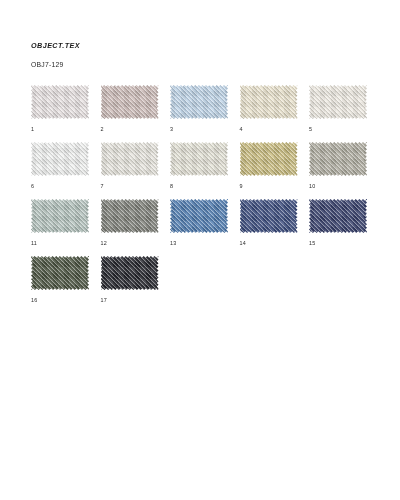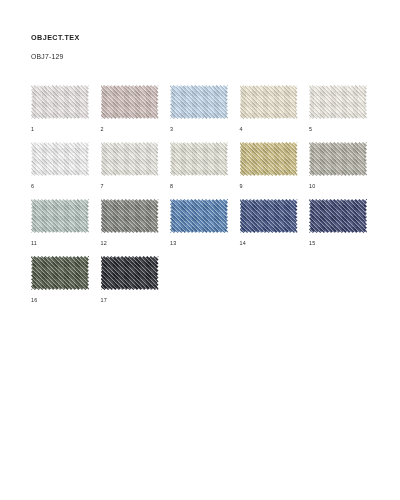--- a/index.html
+++ b/index.html
@@ -30,21 +30,22 @@
     left: 31px;
     top: 26px;
     width: 330px;
   }
   #doc-title {
     font-size: 7.2px;
     font-weight: bold;
     letter-spacing: 0.45px;
     color: #1b1b1b;
     line-height: 1;
-    margin: 8px 0 13px 0;
+    margin: 16px 0 13px 0;
+    font-style: italic;
   }
   #doc-code {
     font-size: 6.8px;
     font-weight: normal;
     letter-spacing: 0.25px;
     color: #2a2a2a;
     line-height: 1;
     margin: 0;
   }
 

